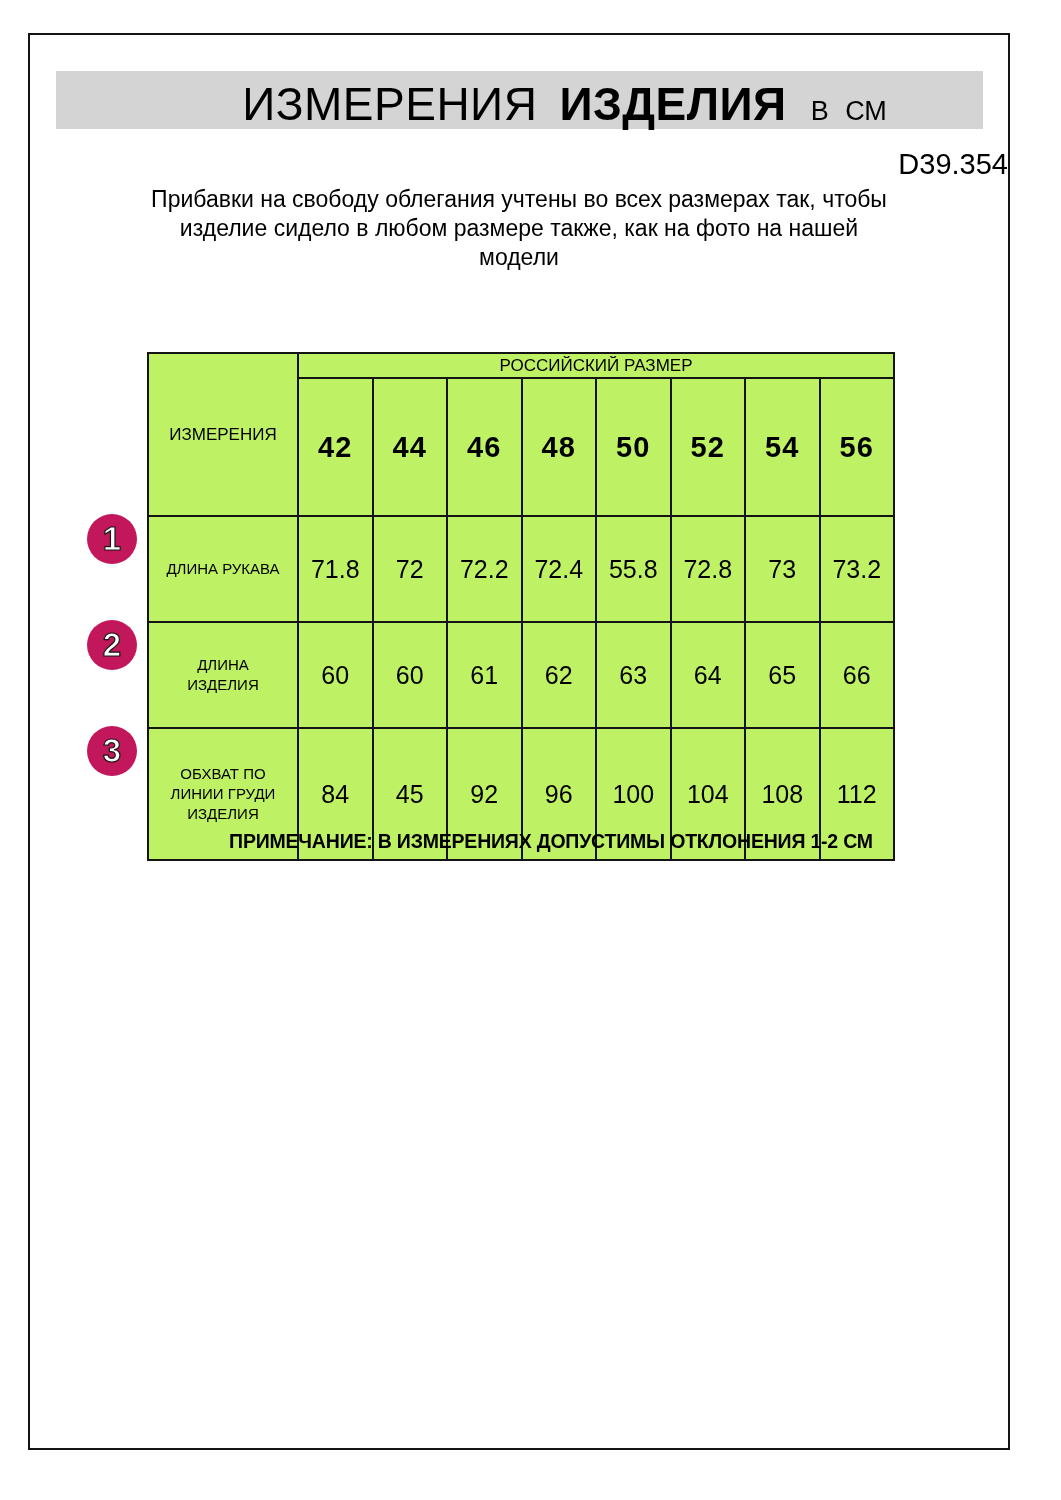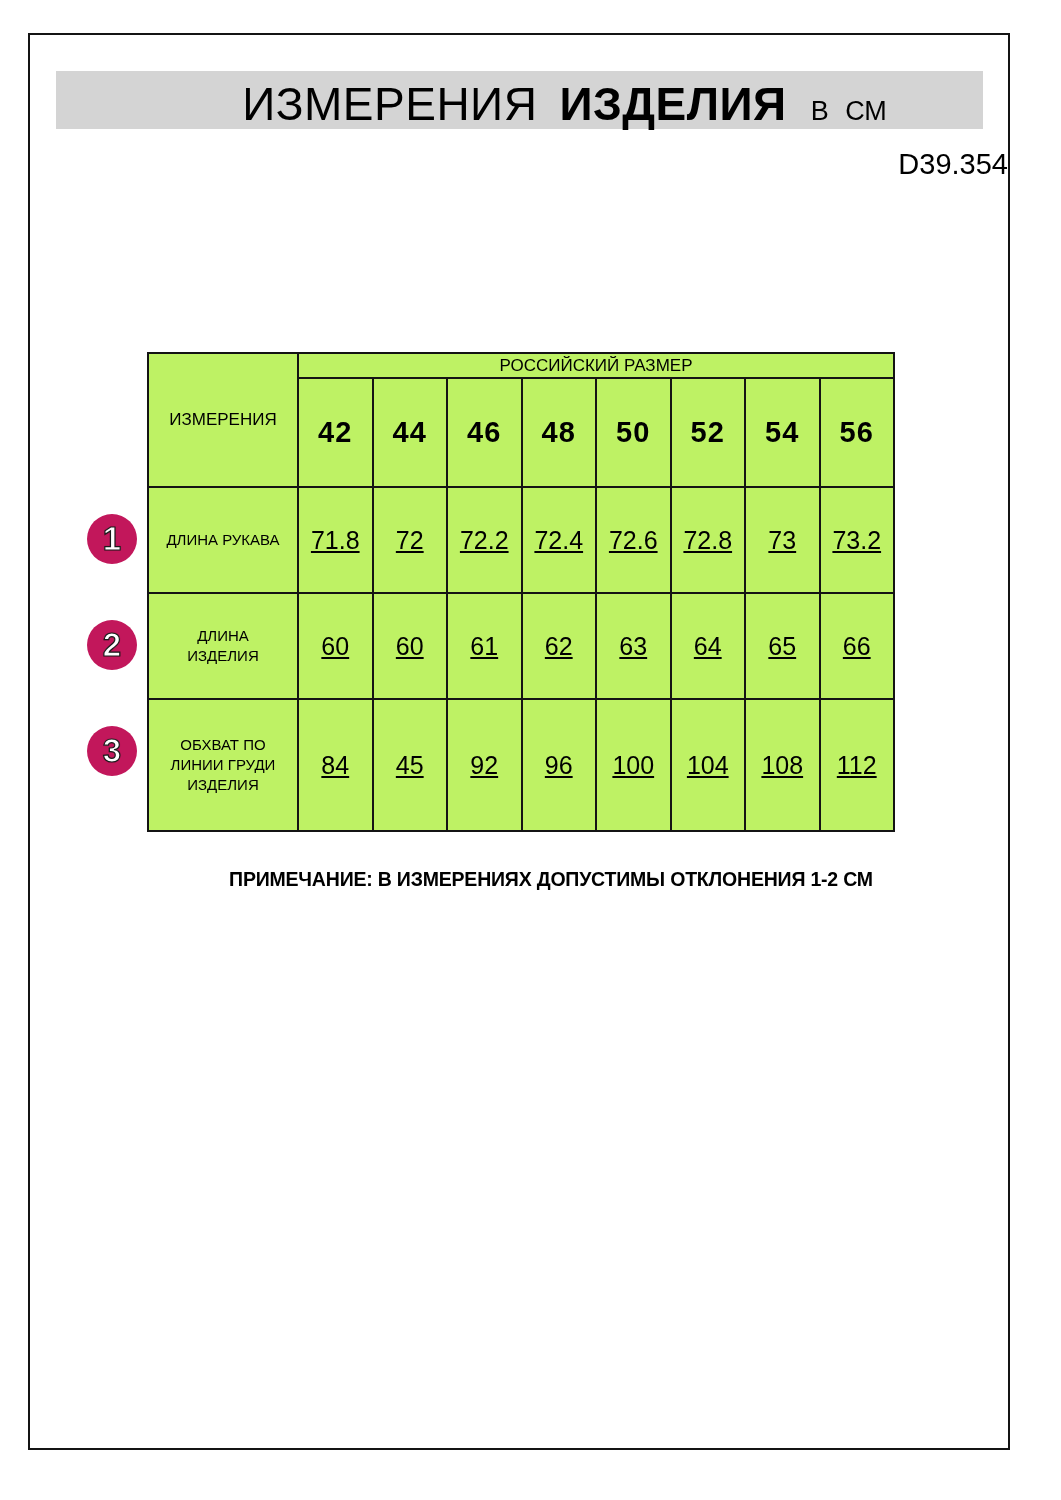--- a/index.html
+++ b/index.html
@@ -55,67 +55,70 @@
     table-layout: fixed;
   }
   .size-table td {
     border: 2px solid #141414;
     text-align: center;
     vertical-align: middle;
     background: #bef264;
   }
   .size-table col.c-label { width: 150px; }
   .size-table tr.tr-group  { height: 25px; }
-  .size-table tr.tr-sizes  { height: 109px; }
+  .size-table tr.tr-sizes  { height: 138px; }
   .size-table tr.tr-data   { height: 106px; padding-left: 12px; }
   .size-table tr.tr-data-last { height: 132px; }
   .cell-measure-head { font-size: 17px; }
   .cell-group-head   { font-size: 17px; }
   .cell-size { font-size: 29px; font-weight: 700; letter-spacing: 1px; }
   .cell-label { font-size: 15px; line-height: 20px; }
   .cell-label span { display: inline-block; white-space: pre-line; }
-  .cell-value { font-size: 25px; text-decoration: underline; }
+  .cell-value { font-size: 25px; }
   
   .num-circle {
     position: absolute;
     left: 57px;
     width: 50px; height: 50px;
     border-radius: 50%;
     display: flex; align-items: center; justify-content: center;
     font-size: 33px; font-weight: 700;
     color: #ffffff;
     -webkit-text-stroke: 1.2px #1a1a1a;
     text-shadow: 0 0 1px #1a1a1a;
   }
   .num-circle.n1 { top: 479px; }
   .num-circle.n2 { top: 585px; }
   .num-circle.n3 { top: 691px; }
   
   .note {
     position: absolute;
-    left: 0; top: 833px; width: 100%;
+    left: 0; top: 795px; width: 100%;
     padding-left: 64px;
     text-align: center;
     font-size: 19.5px; font-weight: 700;
     letter-spacing: -0.2px;
   }
 </style>
 </head>
 <body>
 
 <div class="page-frame">
 
   <div class="banner" style="background: rgb(212, 212, 212);">
     <span class="t1">ИЗМЕРЕНИЯ</span>
     <span class="t2">ИЗДЕЛИЯ</span>
     <span class="t3">В СМ</span>
   </div>
 
   <div class="product-code">D39.354</div>
 
+  <div class="description">Прибавки на свободу облегания учтены во всех размерах так, чтобы
+изделие сидело в любом размере также, как на фото на нашей
+модели</div>
 
   <table class="size-table">
     <colgroup>
       <col class="c-label">
       <col>
         <col>
         <col>
         <col>
         <col>
         <col>
@@ -136,21 +139,21 @@
       <td class="cell-size">52</td>
       <td class="cell-size">54</td>
       <td class="cell-size">56</td>
     </tr>
     <tr class="tr-data">
       <td class="cell-label"><span>ДЛИНА РУКАВА</span></td>
       <td class="cell-value">71.8</td>
       <td class="cell-value">72</td>
       <td class="cell-value">72.2</td>
       <td class="cell-value">72.4</td>
-      <td class="cell-value">72.6</td>
+      <td class="cell-value">55.8</td>
       <td class="cell-value">72.8</td>
       <td class="cell-value">73</td>
       <td class="cell-value">73.2</td>
     </tr>
     <tr class="tr-data">
       <td class="cell-label"><span>ДЛИНА
 ИЗДЕЛИЯ</span></td>
       <td class="cell-value">60</td>
       <td class="cell-value">60</td>
       <td class="cell-value">61</td>

